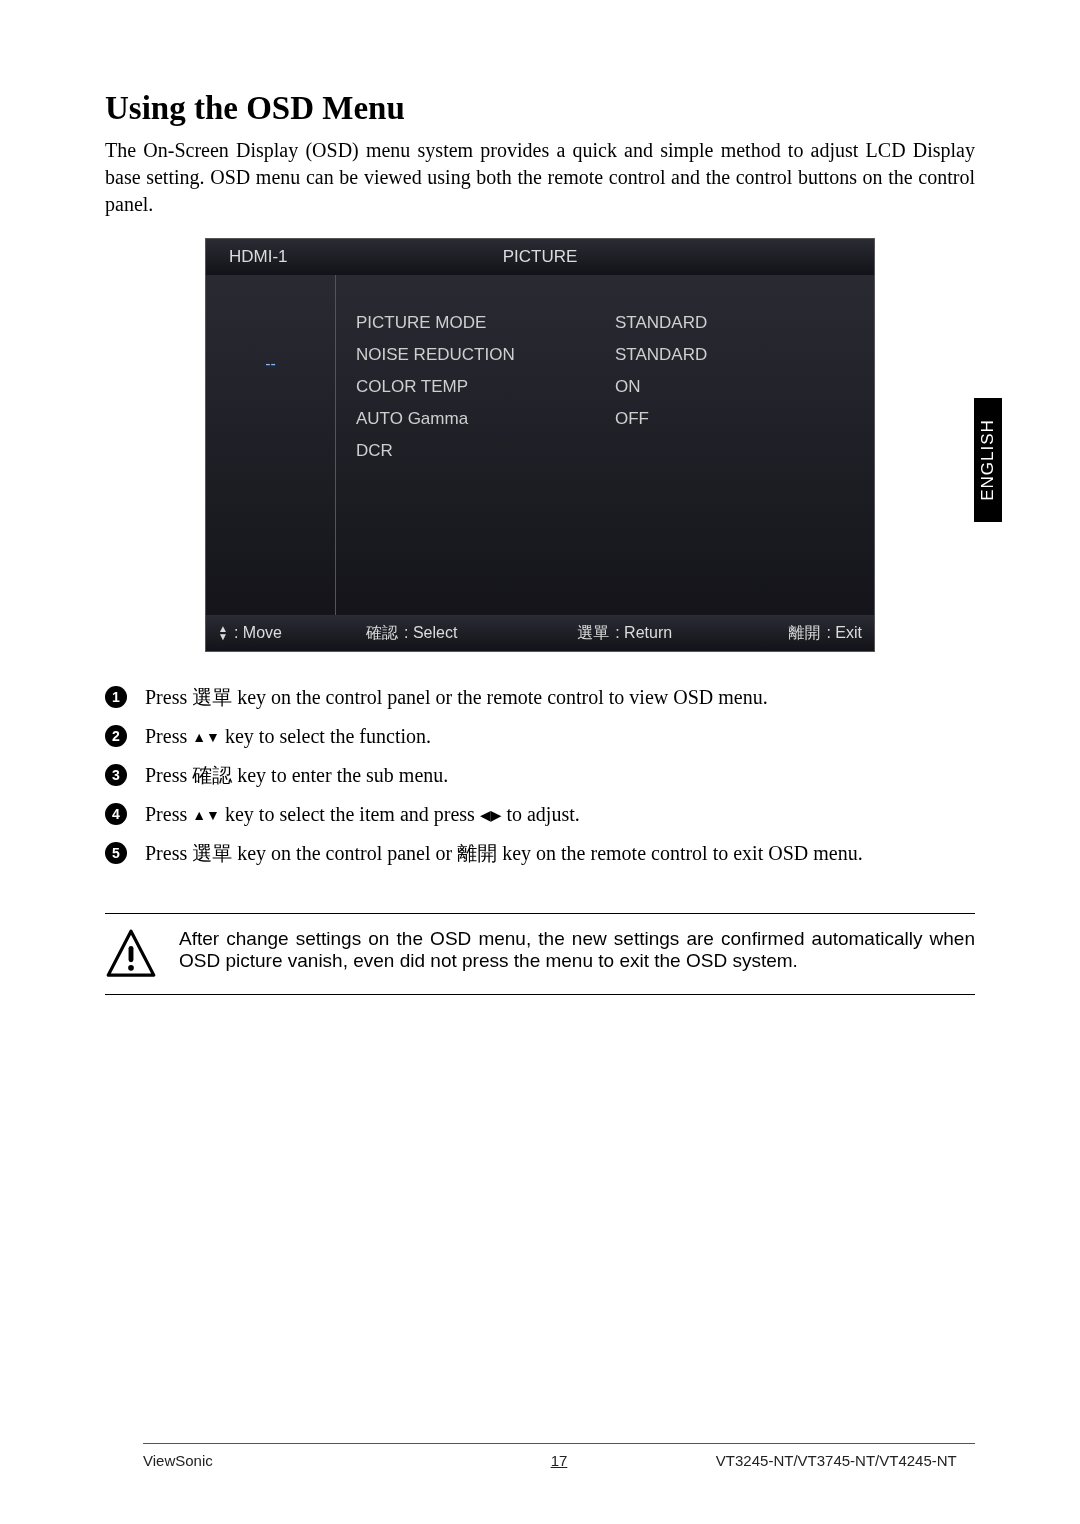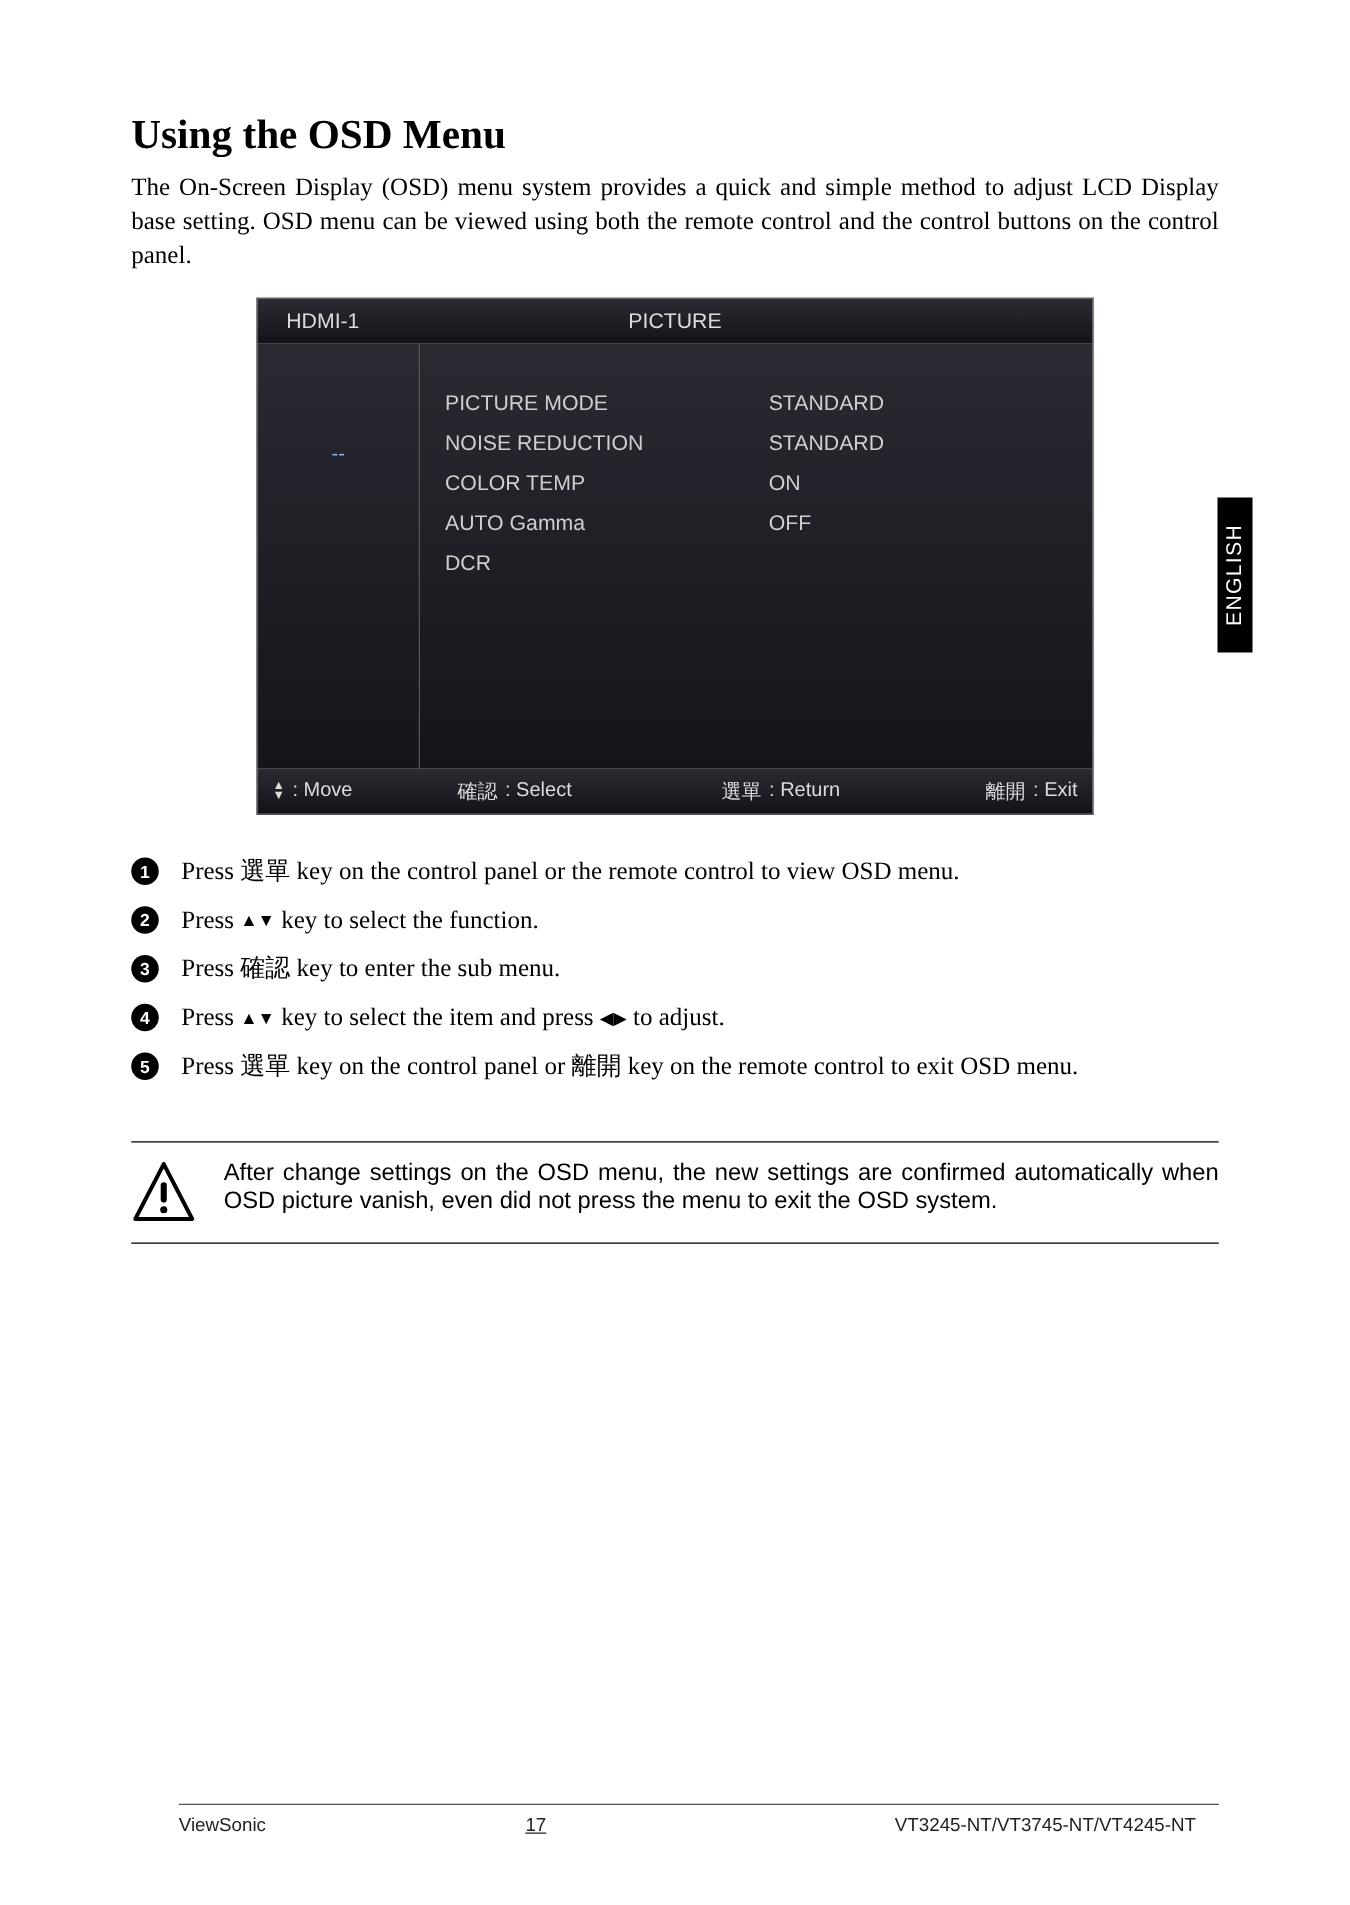--- a/index.html
+++ b/index.html
@@ -30,21 +30,21 @@
   .steps { margin-top: 12px; }
   .step-row { display: flex; align-items: flex-start; gap: 18px; margin: 12px 0; font-size: 20px; line-height: 1.35; }
   .bullet { width: 22px; height: 22px; border-radius: 50%; background: #000; color: #fff; font-family: Arial, sans-serif; font-size: 14px; font-weight: bold; display: flex; align-items: center; justify-content: center; flex: 0 0 22px; margin-top: 2px; }
   .inline-tri { display:inline-block; font-size:14px; vertical-align: 1px; }
   .notice { display: flex; align-items: flex-start; gap: 22px; border-top: 1px solid #000; border-bottom: 1px solid #000; padding: 14px 0 14px 0; margin-top: 46px; font-family: Arial, Helvetica, sans-serif; font-size: 19px; text-align: justify; }
   .warn-icon { width: 52px; height: 52px; flex: 0 0 52px; }
   .side-tab { position: absolute; right: 78px; top: 398px; width: 28px; height: 124px; background: #000; color: #fff; font-family: Arial, Helvetica, sans-serif; font-size: 17px; display: flex; align-items: center; justify-content: center; }
   .side-tab span { transform: rotate(-90deg); letter-spacing: 1px; }
   .footer { position: absolute; left: 105px; right: 105px; bottom: 55px; border-top: 1px solid #555; padding-top: 8px; font-family: Arial, Helvetica, sans-serif; font-size: 15px; color: #222; display: flex; margin-left: 38px; }
   .footer .fl { flex: 1; text-align: left; }
-  .footer .fc { flex: 1; text-align: left; text-decoration: underline; }
+  .footer .fc { flex: 1; text-align: center; text-decoration: underline; }
   .footer .fr { flex: 1; text-align: center; }
   .cjk { font-family: Liberation Sans, sans-serif; }
 </style>
 </head>
 <body>
 
 <div class="page">
 
   <div class="heading">Using the OSD Menu</div>
   <div class="intro">The On-Screen Display (OSD) menu system provides a quick and simple method to adjust LCD Display base setting. OSD menu can be viewed using both the remote control and the control buttons on the control panel.</div>

